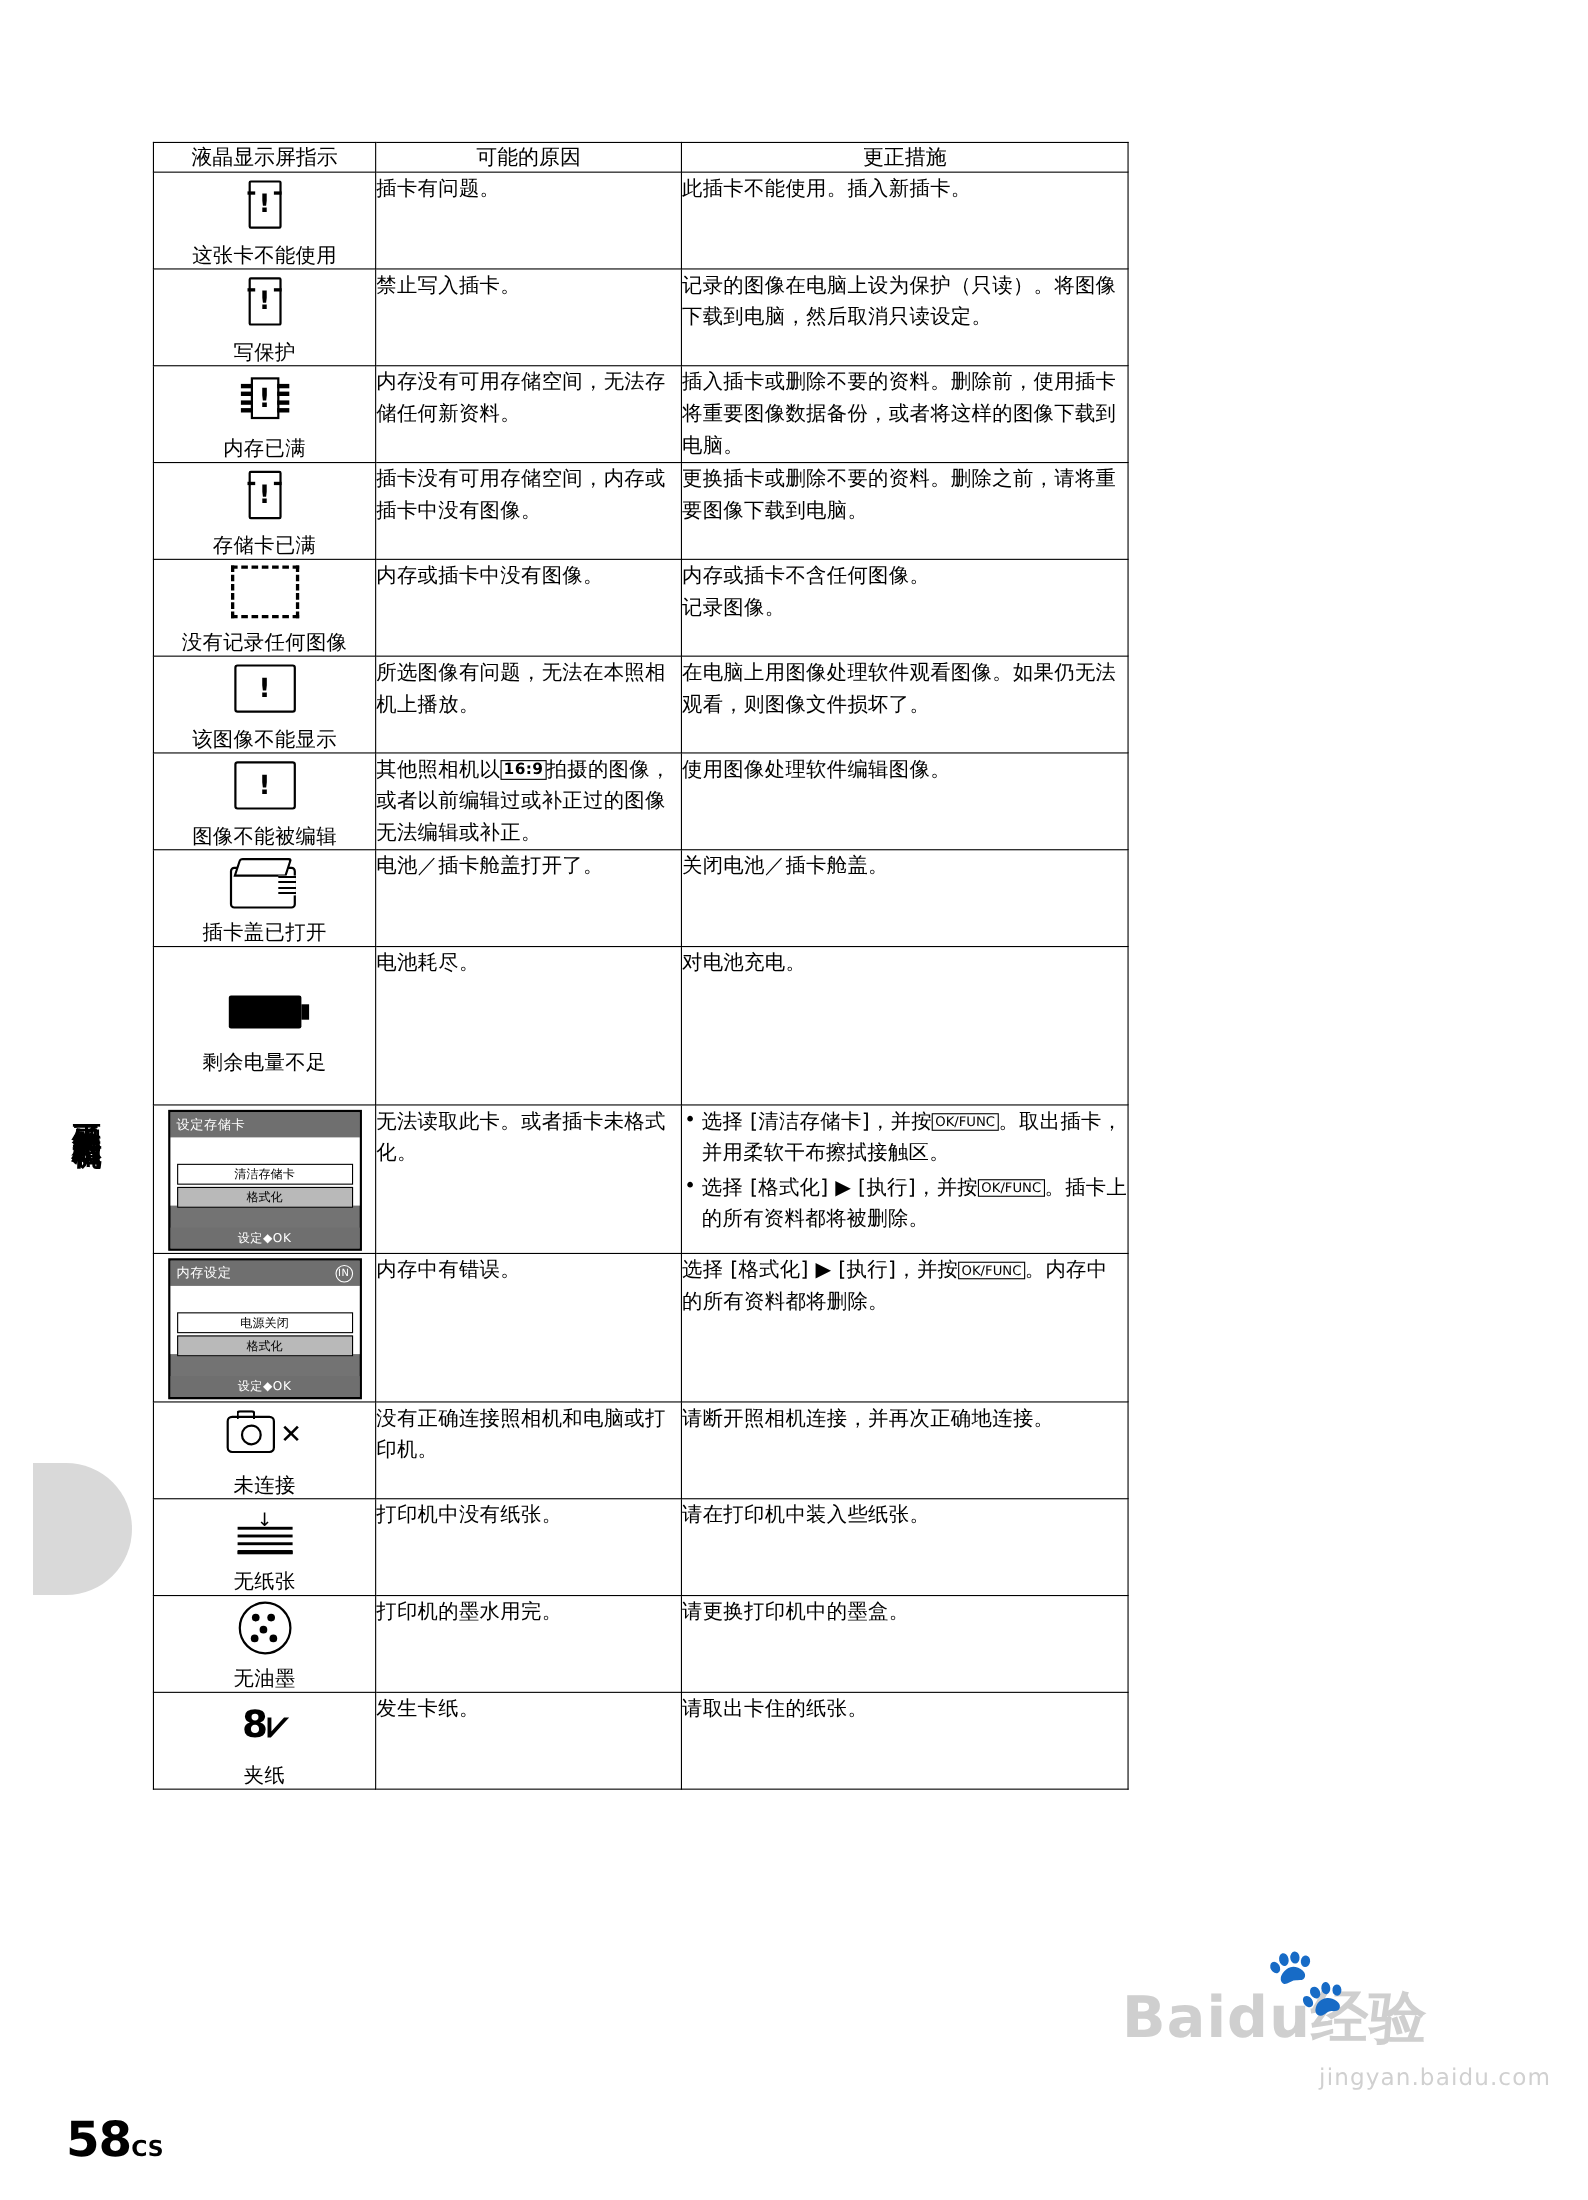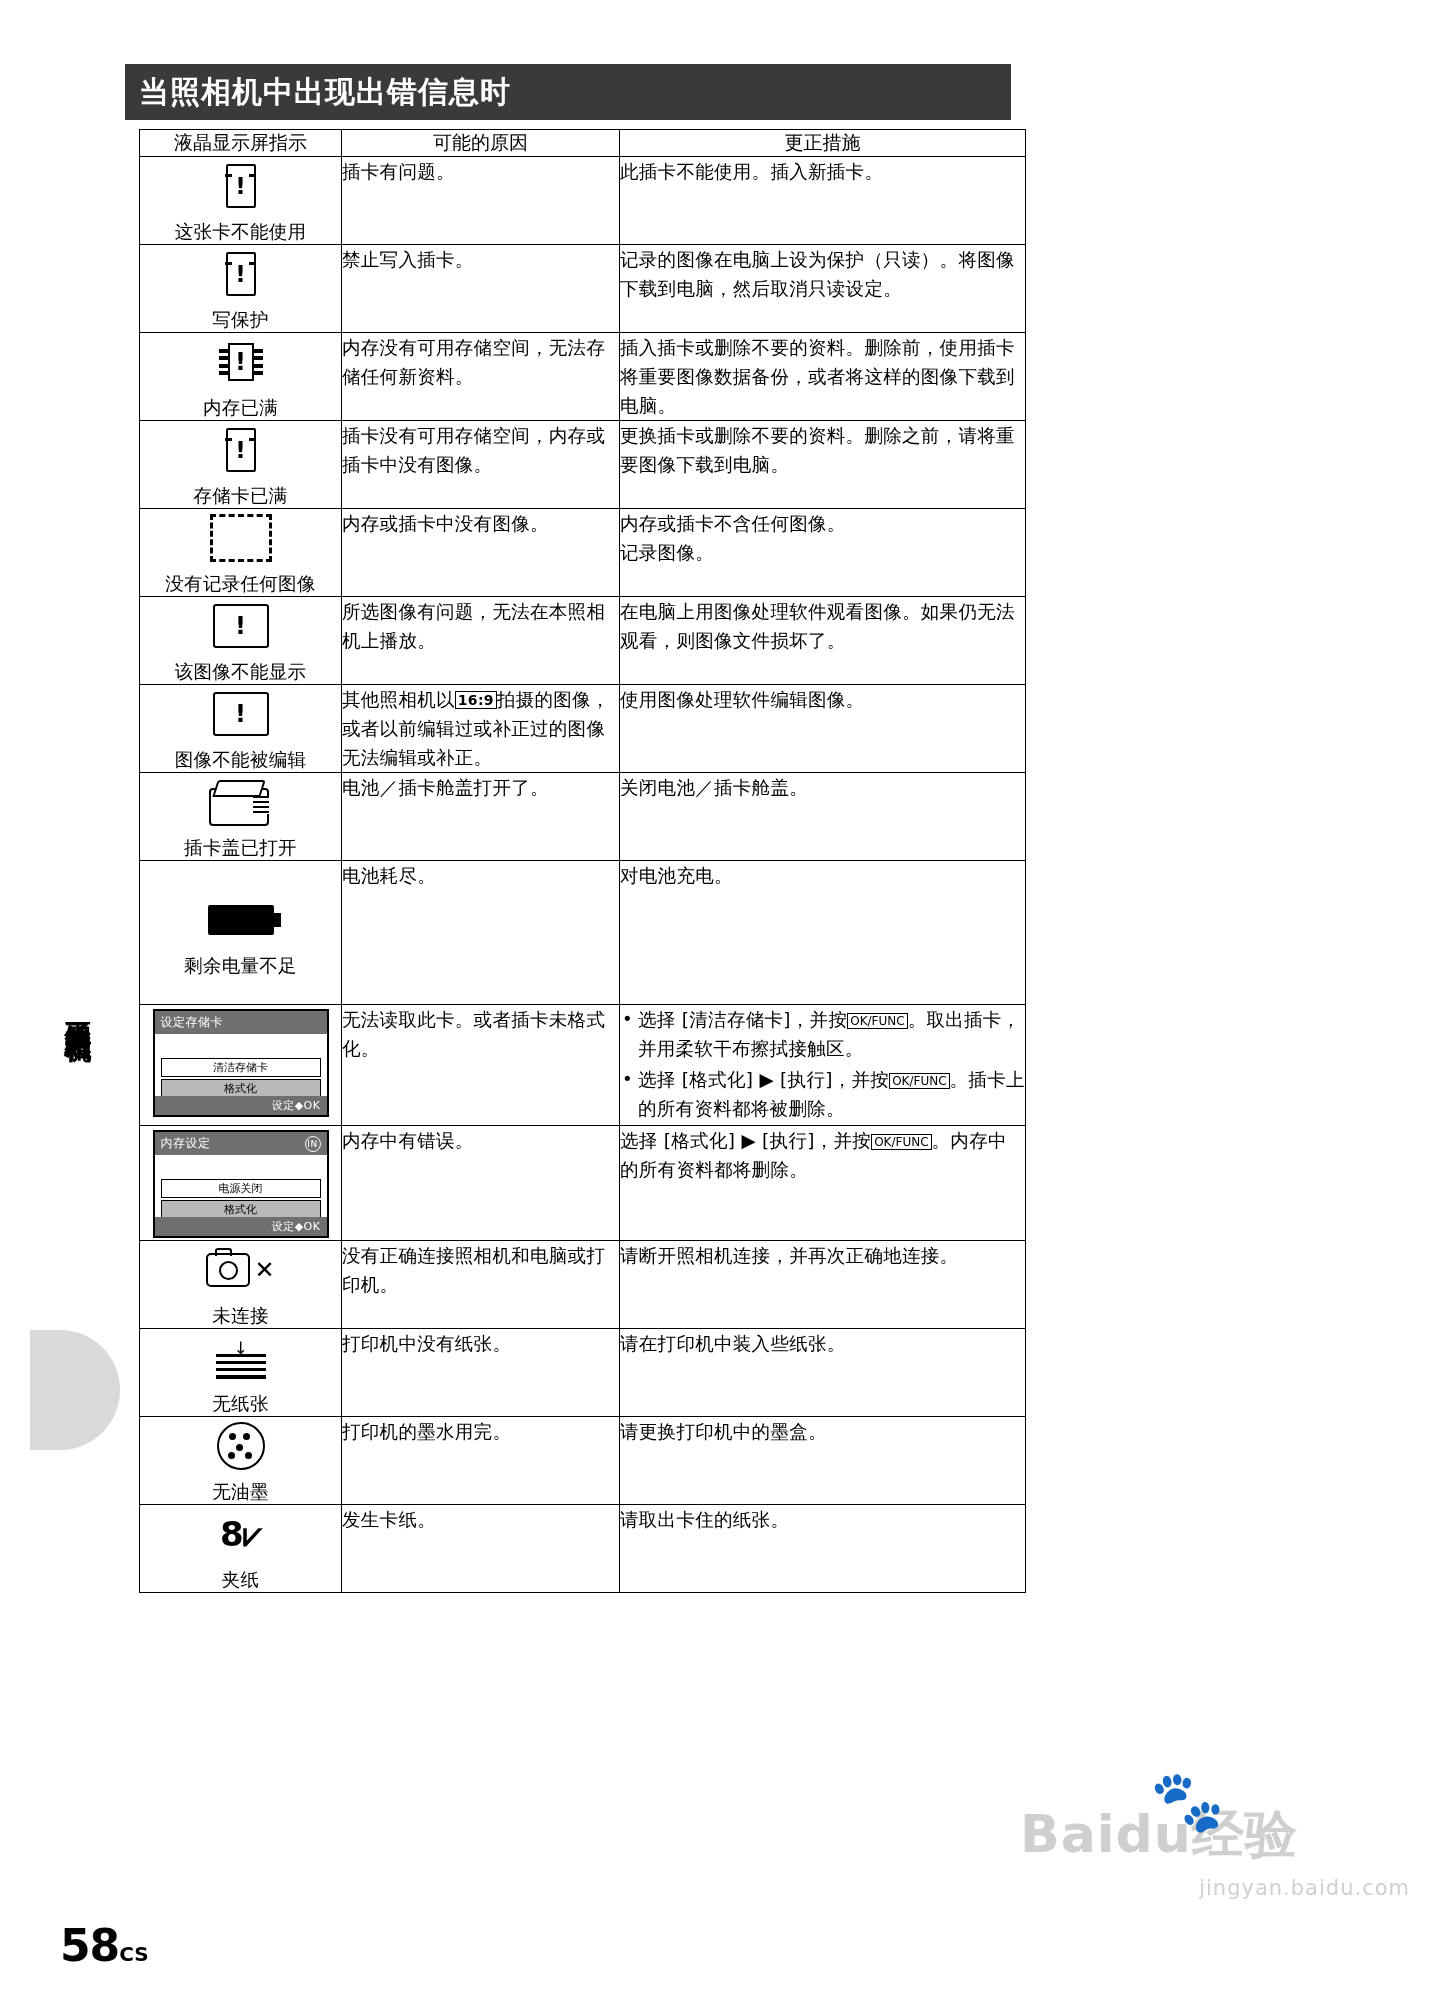--- a/index.html
+++ b/index.html
@@ -242,23 +242,24 @@
     border:1px solid #000;
     padding:1px 4px;
     margin-bottom:2px;
     background:#fff;
   }
   .lcd-row.sel { background:#b9b9b9; }
   .lcd-foot {
     background:#6f6f6f;
     color:#fff;
     font-size:11px;
-    text-align:right;
+    text-align:center;
     padding:2px 6px;
     letter-spacing:0.5px;
+    margin-top:20px;
   }
   
   .key {
     display:inline-block;
     border:1.5px solid #000;
     font-size:12px;
     line-height:14px;
     padding:0 2px;
     vertical-align:1px;
     font-family:"DejaVu Sans", sans-serif;
@@ -315,23 +316,20 @@
   }
 </style>
 </head>
 <body>
 
 <div class="page">
 
   <div class="side-tab"></div>
   <div class="side-vert-text">更了解您的照相机</div>
 
-  <div class="chapter-bar">
-    <span>当照相机中出现出错信息时</span>
-  </div>
 
   <table class="errtable">
     <colgroup>
       <col class="col1">
         <col class="col2">
         <col class="col3">
     </colgroup>
     <thead>
       <tr>
         <th>液晶显示屏指示</th>

